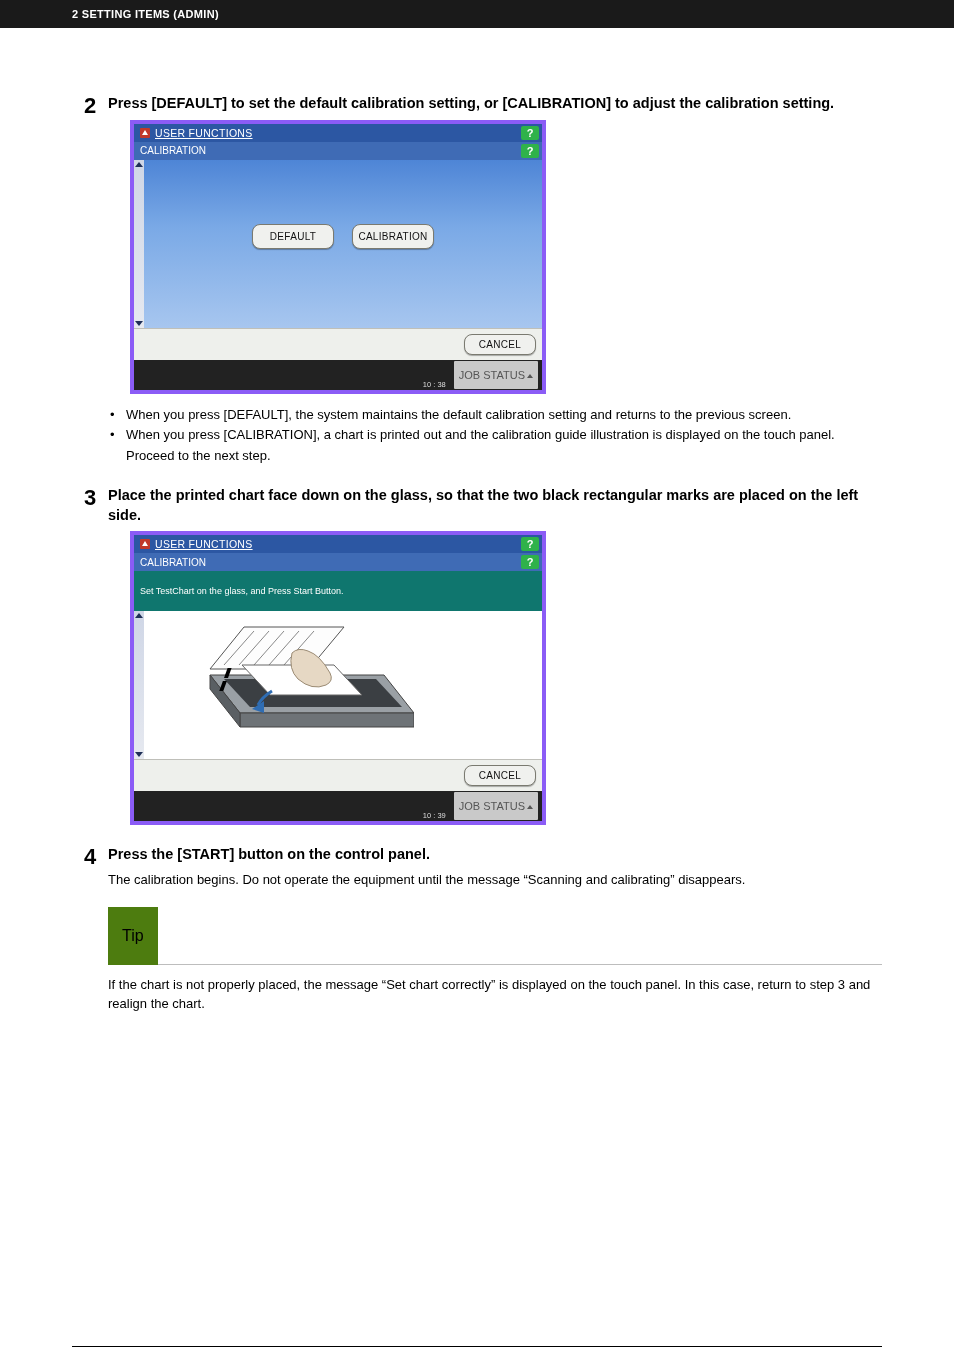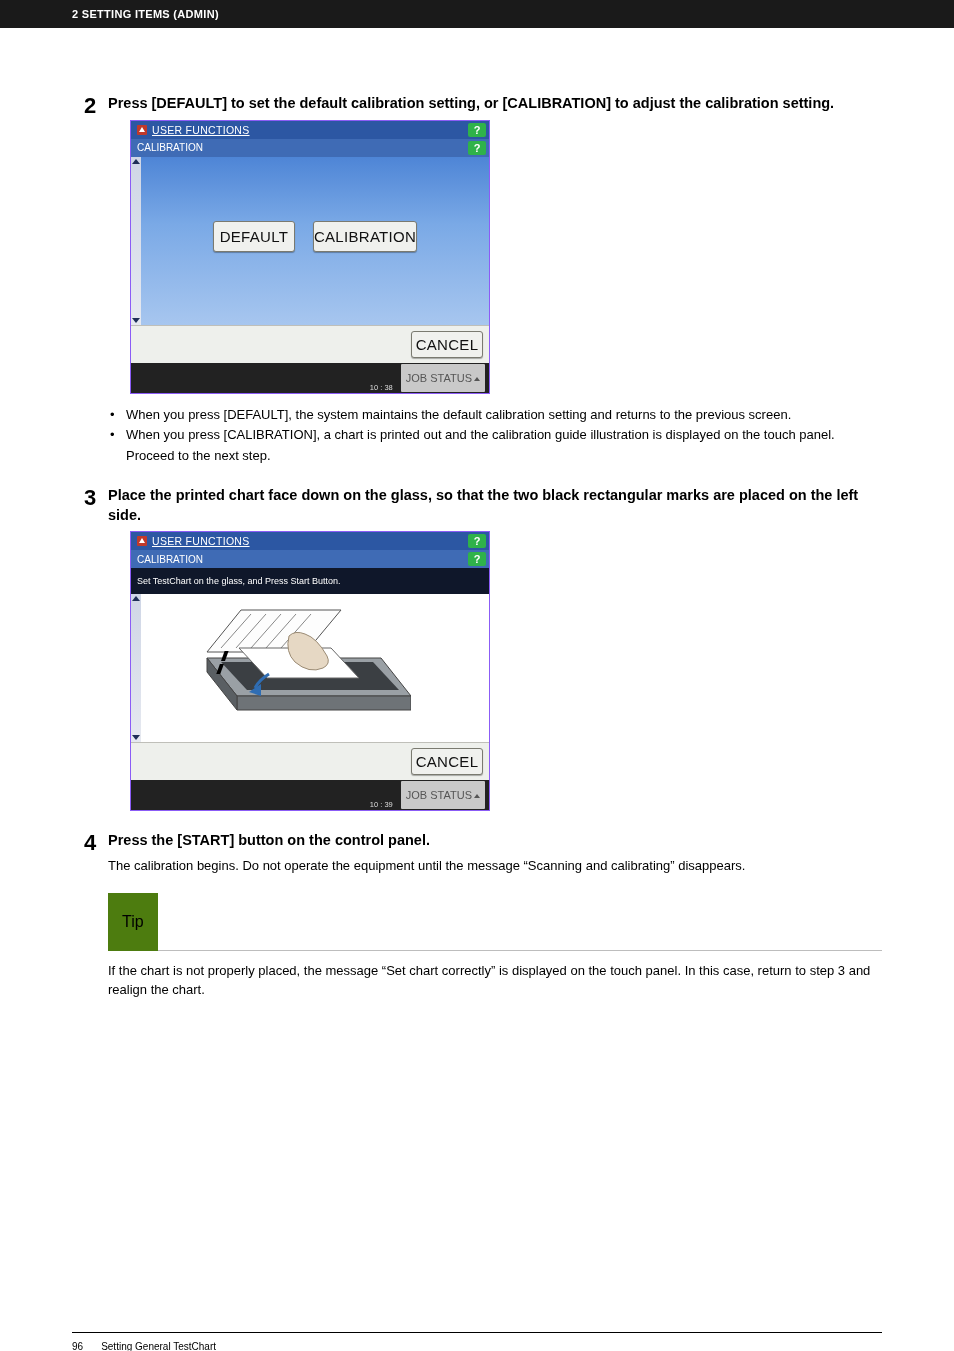--- a/index.html
+++ b/index.html
@@ -91,23 +91,23 @@
     margin-left: 0;
     width: 100%;
   }
   .tip-body {
     font-size: 13px;
     line-height: 1.5;
     margin-top: 10px;
   }
   
   .panel {
-    width: 360px;
+    width: 416px;
     margin: 4px 0 12px 22px;
-    border: 1px solid #8b5cf6;
+    border: 4px solid #8b5cf6;
     background: #fff;
     font-size: 10px;
   }
   .panel-header1 {
     background: #2c57a3;
     color: #fff;
     display: flex;
     align-items: center;
     justify-content: space-between;
     padding: 2px 3px 2px 6px;
@@ -144,24 +144,24 @@
   .panel-header2 {
     background: #3f6bb5;
     color: #fff;
     display: flex;
     align-items: center;
     justify-content: space-between;
     padding: 2px 3px 2px 6px;
     font-size: 10px;
   }
   .panel-subbar {
-    background: #0f172a;
+    background: #0f766e;
     color: #fff;
     font-size: 9px;
-    padding: 8px 6px;
+    padding: 15px 6px;
   }
   .inner-scroll {
     display: flex;
     align-items: stretch;
   }
   .scrollbar {
     width: 10px;
     background: linear-gradient(#cfd6e6, #e6e9f0);
     display: flex;
     flex-direction: column;
@@ -186,25 +186,25 @@
     position: absolute;
     left: 0; right: 0;
     top: 64px;
     display: flex;
     justify-content: center;
     gap: 18px;
   }
   .soft-btn {
     background: #f0f1ee;
     border: 1px solid #7a7a70;
-    border-radius: 3px;
+    border-radius: 8px;
     min-width: 82px;
     padding: 6px 0;
     text-align: center;
-    font-size: 15px;
+    font-size: 10px;
     color: #111;
     box-shadow: 0 1px 1px rgba(0,0,0,0.3);
     letter-spacing: 0.3px;
   }
   .bottom-strip {
     background: #eef0ec;
     display: flex;
     justify-content: flex-end;
     padding: 5px 6px;
     border-top: 1px solid #bfbfb9;

